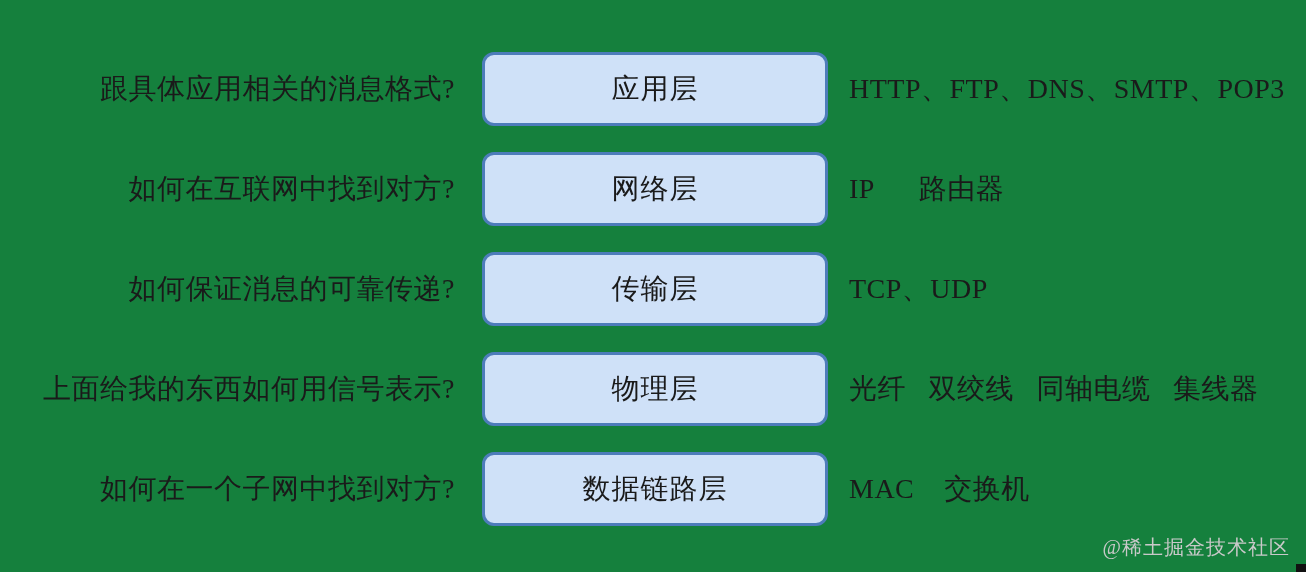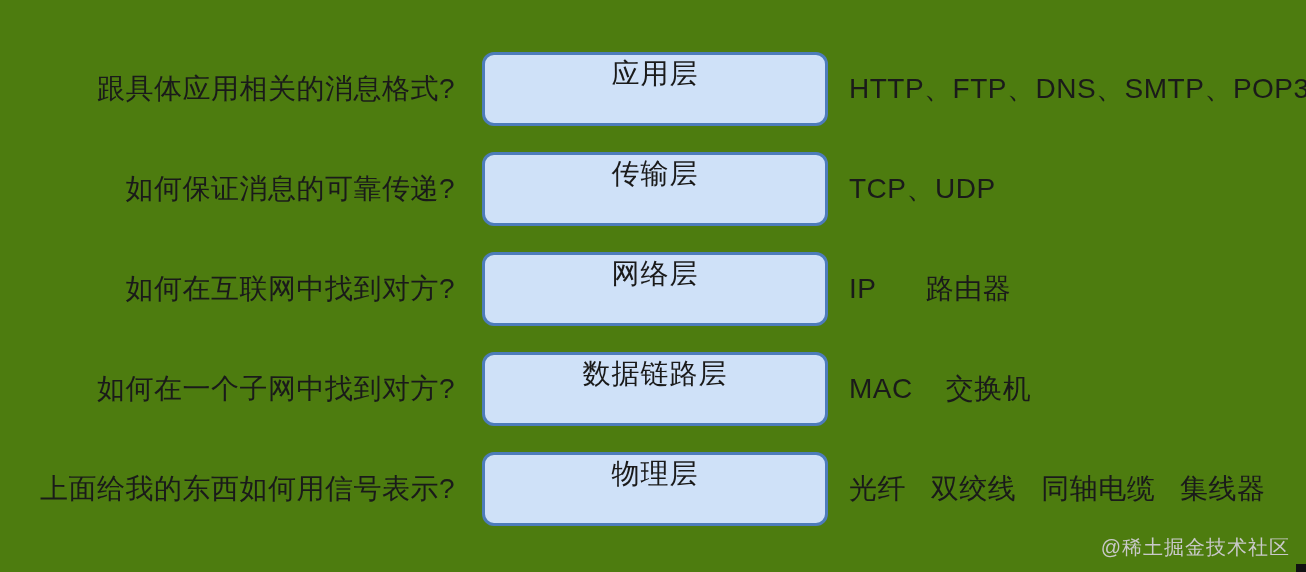--- a/index.html
+++ b/index.html
@@ -1,22 +1,22 @@
 <!DOCTYPE html>
 <html><head>
 <meta charset="utf-8">
 <style>
   html, body { margin: 0; padding: 0; }
   .canvas {
     position: relative;
     width: 1306px;
     height: 572px;
-    background: #4d7c0f;
+    background: #15803d;
     overflow: hidden;
-    font-family: Liberation Sans, sans-serif;
+    font-family: Liberation Serif, serif;
     color: #1a1a1a;
   }
   .rows {
     position: absolute;
     top: 39px;
     left: 0;
     width: 100%;
   }
   .row {
     display: flex;
@@ -34,20 +34,21 @@
   }
   .layer-box {
     flex: 0 0 340px;
     width: 340px;
     height: 68px;
     margin-left: 27px;
     background: #cfe1f8;
     border: 3px solid #4d7cba;
     border-radius: 12px;
     display: flex;
+    align-items: center;
     justify-content: center;
     font-size: 28px;
     font-weight: 500;
     letter-spacing: 1px;
   }
   .protocols {
     margin-left: 21px;
     font-size: 28px;
     font-weight: 500;
     white-space: pre;
@@ -78,48 +79,48 @@
 
     <div class="row">
       <div class="question">跟具体应用相关的消息格式?</div>
       <div class="layer-box">
         <span>应用层</span>
       </div>
       <div class="protocols">HTTP、FTP、DNS、SMTP、POP3</div>
     </div>
 
     <div class="row">
+      <div class="question">如何在互联网中找到对方?</div>
+      <div class="layer-box">
+        <span>网络层</span>
+      </div>
+      <div class="protocols">IP      路由器</div>
+    </div>
+
+    <div class="row">
       <div class="question">如何保证消息的可靠传递?</div>
       <div class="layer-box">
         <span>传输层</span>
       </div>
       <div class="protocols">TCP、UDP</div>
     </div>
 
     <div class="row">
-      <div class="question">如何在互联网中找到对方?</div>
+      <div class="question">上面给我的东西如何用信号表示?</div>
       <div class="layer-box">
-        <span>网络层</span>
+        <span>物理层</span>
       </div>
-      <div class="protocols">IP      路由器</div>
+      <div class="protocols">光纤   双绞线   同轴电缆   集线器</div>
     </div>
 
     <div class="row">
       <div class="question">如何在一个子网中找到对方?</div>
       <div class="layer-box">
         <span>数据链路层</span>
       </div>
       <div class="protocols">MAC    交换机</div>
     </div>
 
-    <div class="row">
-      <div class="question">上面给我的东西如何用信号表示?</div>
-      <div class="layer-box">
-        <span>物理层</span>
-      </div>
-      <div class="protocols">光纤   双绞线   同轴电缆   集线器</div>
-    </div>
-
   </div>
 
   <div class="watermark">@稀土掘金技术社区</div>
   <div class="corner-mark"></div>
 </div>
 
 </body></html>

